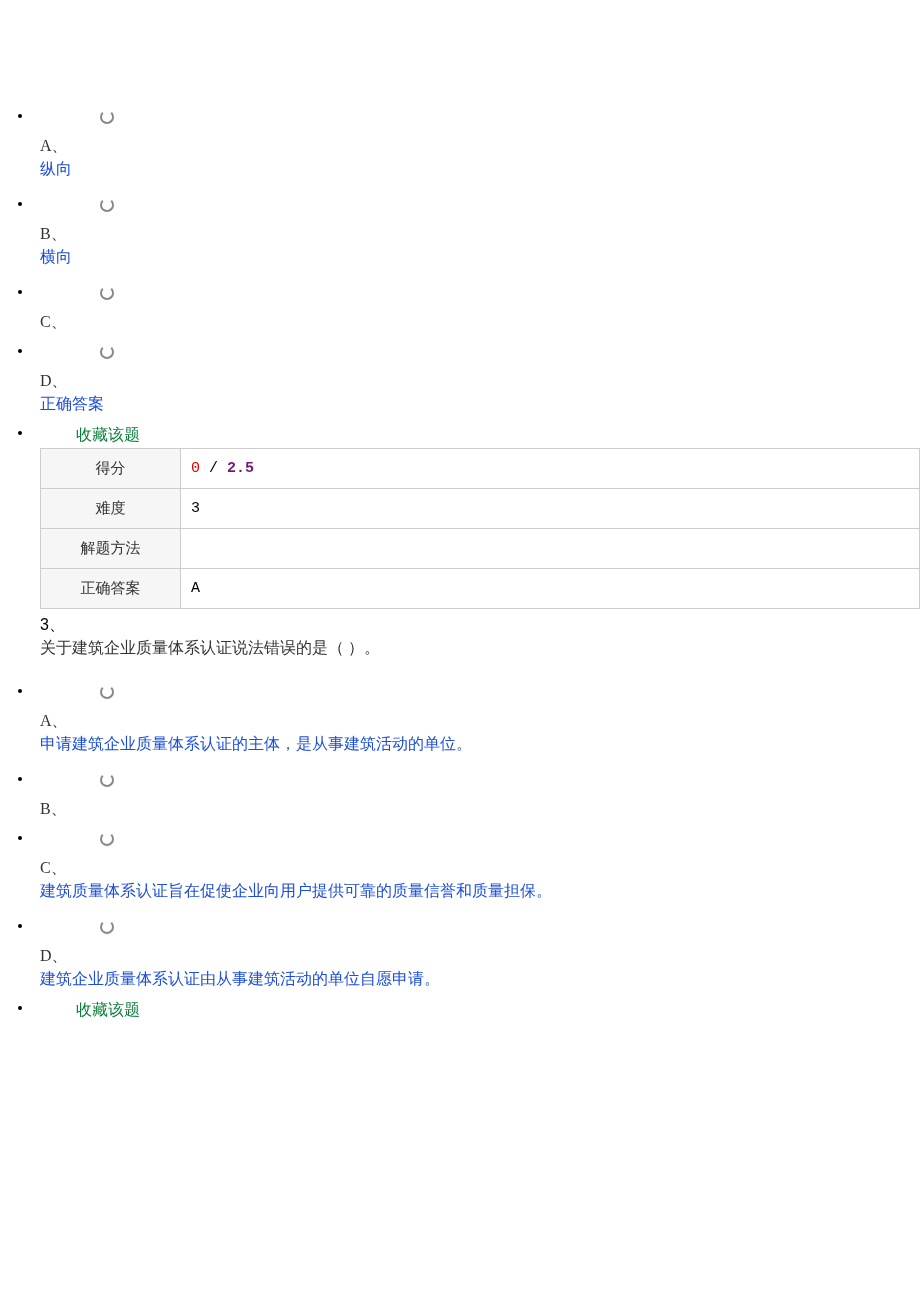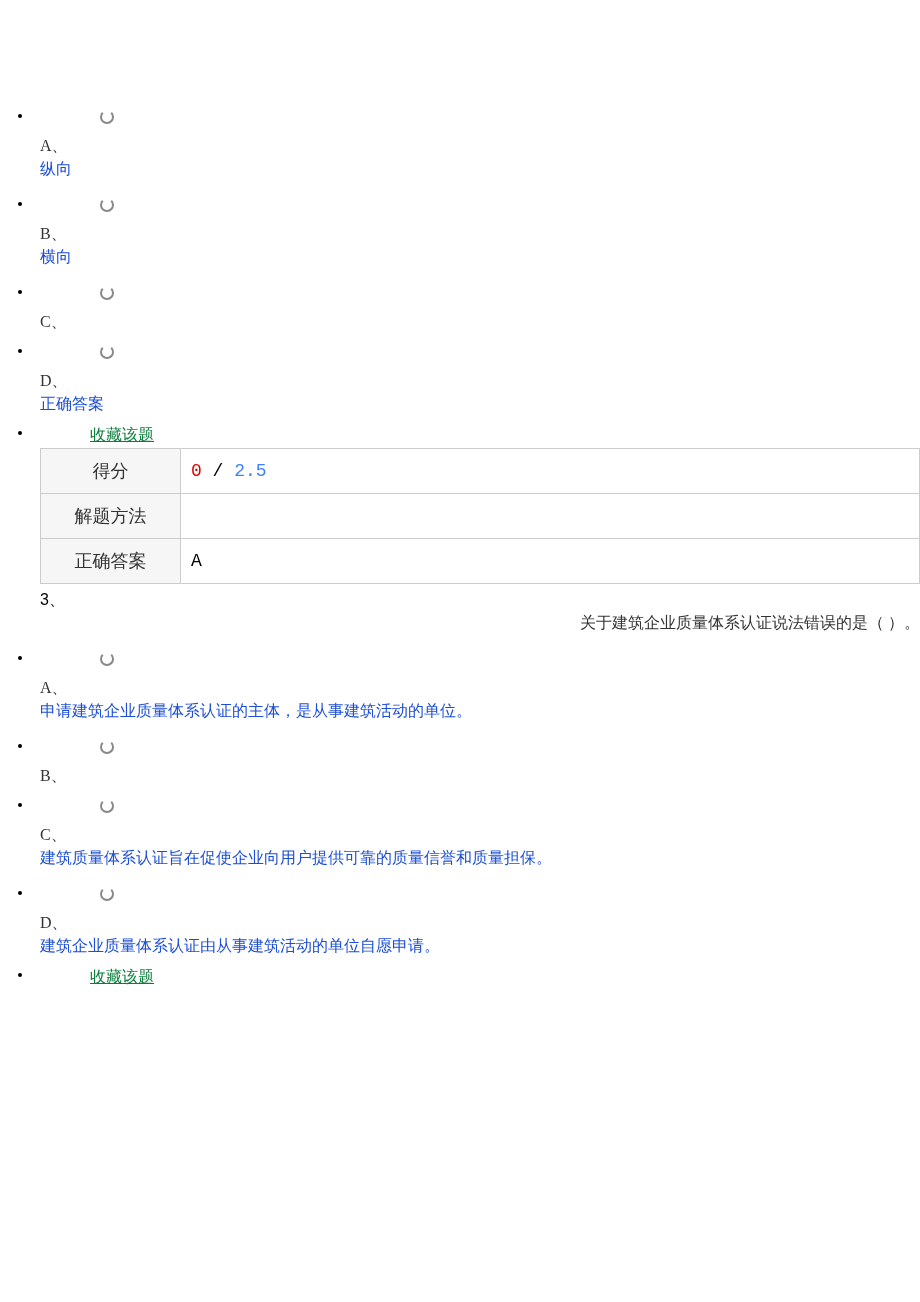--- a/index.html
+++ b/index.html
@@ -50,66 +50,65 @@
     .option-letter {
       color: #333;
       margin-bottom: 2px;
     }
     .option-text {
       color: #1d4ed8;
       margin-bottom: 8px;
     }
     .favorite-link {
       color: #0a7d3a;
-      margin-left: 50px;
+      margin-left: 36px;
       display: inline-block;
       padding: 2px 0;
-      text-decoration: underline;
     }
     li.favorite-li::before {
       top: 10px;
     }
     table {
       border-collapse: collapse;
       width: calc(100% - 40px);
       margin-left: 40px;
     }
     td {
       border: 1px solid #ccc;
       padding: 10px 4px;
-      font-size: 18px;
+      font-size: 15px;
     }
     td.label-cell {
       width: 140px;
       text-align: center;
       background: #f6f6f6;
       color: #333;
     }
     td.value-cell {
       background: #fff;
       padding-left: 10px;
     }
     .score-got {
       color: #d00;
     }
     .score-total {
-      color: #3b82f6;
+      color: #701a75;
+      font-weight: bold;
     }
     .question-number {
       margin-left: 40px;
       font-family: Arial, sans-serif;
       font-size: 16px;
       margin-top: 6px;
     }
     .question-text {
       margin-left: 40px;
       color: #333;
       margin-top: 2px;
-      margin-bottom: 8px;
-      text-align: right;
+      margin-bottom: 16px;
     }
     .mono {
       font-family: "Courier New", monospace;
     }
   </style>
 </head>
 <body>
 
 <ul>
   <li class="option-li">
@@ -138,20 +137,24 @@
 
 <table>
   <tbody>
       <tr>
     <td class="label-cell">得分</td>
     <td class="value-cell mono">
       <span class="score-got">0</span><span> / </span><span class="score-total">2.5</span>
     </td>
   </tr>
   <tr>
+    <td class="label-cell">难度</td>
+    <td class="value-cell mono">3</td>
+  </tr>
+  <tr>
     <td class="label-cell">解题方法</td>
     <td class="value-cell"></td>
   </tr>
   <tr>
     <td class="label-cell">正确答案</td>
     <td class="value-cell mono">A</td>
   </tr>
 </tbody>
   </table>
 

